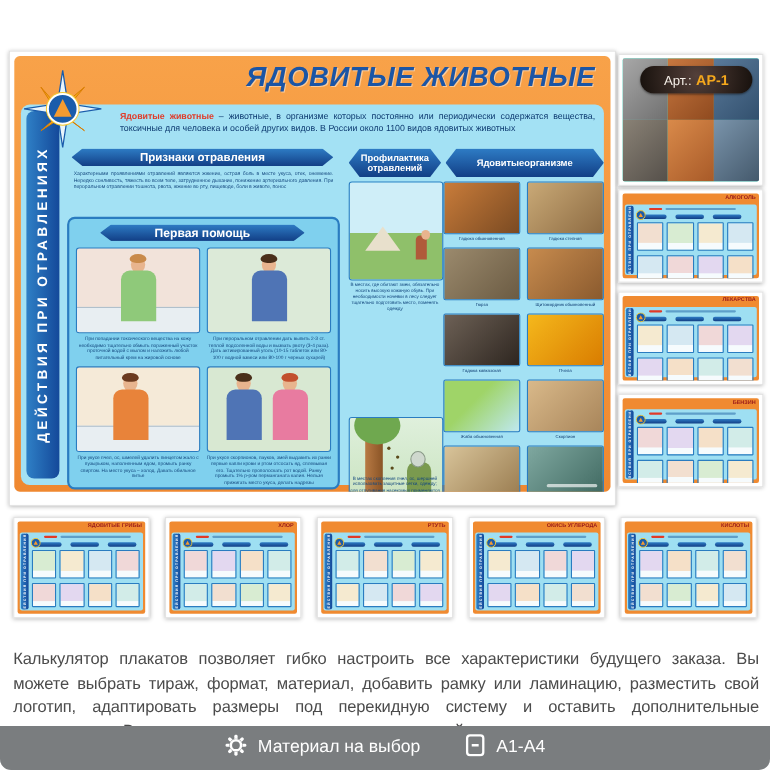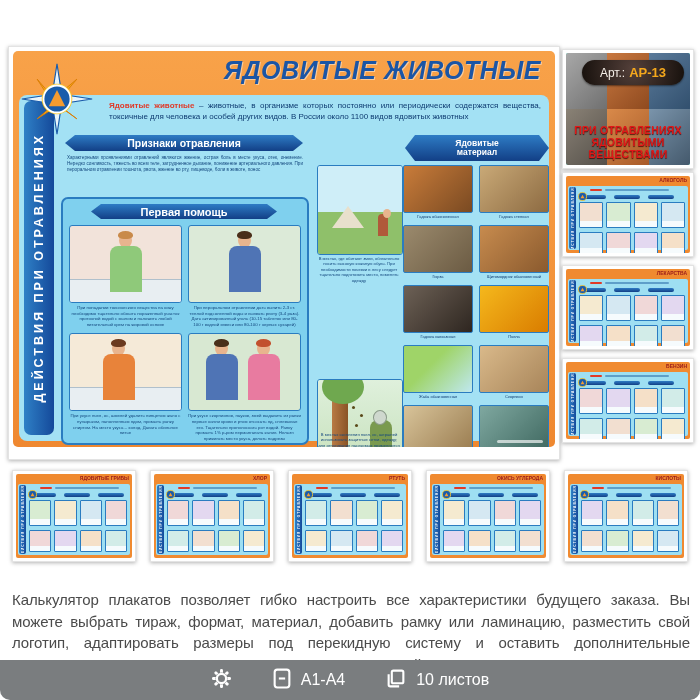--- a/index.html
+++ b/index.html
@@ -164,42 +164,46 @@
                 <div class="head" style="left: calc(68% - 7px);">
                   <div class="hair" style="background: rgb(194, 80, 46);"></div>
                 </div>
                 <div class="torso" style="left: calc(68% - 16px); background: rgb(232, 123, 160);"></div>
               </div>
               <div class="fa-cap">При укусе скорпионов, пауков, змей выдавить из ранки первые капли крови и ртом отсосать яд, сплевывая его. Тщательно прополоскать рот водой. Ранку промыть 1% р-ром перманганата калия. Нельзя прижигать место укуса, делать надрезы</div>
             </div>
           </div>
       </div>
 
+      <div class="banner abs" style="left:304px;top:84px;width:84px;height:26px;font-size:8.5px;line-height:9px;flex-direction:column;">
+        <span>Профилактика</span>
+        <span>отравлений</span>
+      </div>
       <div class="abs prev-pic" style="left:304px;top:114px;width:84px;height:88px;">
         <div style="position:absolute;inset:0;background:linear-gradient(#cfeef8 0 52%,#8fc06a 52% 100%);"></div>
         <div style="position:absolute;left:14px;bottom:26px;width:0;height:0;border-left:16px solid transparent;border-right:16px solid transparent;border-bottom:22px solid #e8e0cc;"></div>
         <div style="position:absolute;right:14px;bottom:18px;width:10px;height:22px;border-radius:4px 4px 0 0;background:#b05a3a;"></div>
         <div style="position:absolute;right:11px;bottom:36px;width:8px;height:9px;border-radius:50%;background:#e8b48e;"></div>
       </div>
       <div class="abs tiny-cap" style="left:304px;top:205px;width:84px;">В местах, где обитают змеи, обязательно носить высокую кожаную обувь. При необходимости ночевки в лесу следует тщательно подготовить место, поменять одежду</div>
       <div class="abs prev-pic" style="left:304px;top:238px;width:84px;height:140px;">
         <div style="position:absolute;inset:0;background:linear-gradient(#dff0dc,#b8d8a8);"></div>
         <div style="position:absolute;left:14px;top:0;bottom:0;width:16px;background:linear-gradient(90deg,#b87a44,#8a5426);"></div>
         <div style="position:absolute;left:4px;top:-10px;width:42px;height:34px;border-radius:50%;background:#6fa84f;"></div>
         <div style="position:absolute;right:10px;top:40px;width:22px;height:52px;border-radius:8px 8px 0 0;background:#7a9a4f;"></div>
         <div style="position:absolute;right:15px;top:30px;width:12px;height:13px;border-radius:50%;background:#cfd8ce;border:1px solid #8a9a88;"></div>
         <div style="position:absolute;left:34px;top:26px;width:3px;height:3px;border-radius:50%;background:#5a4a1a;"></div>
         <div style="position:absolute;left:42px;top:34px;width:3px;height:3px;border-radius:50%;background:#5a4a1a;"></div>
         <div style="position:absolute;left:37px;top:44px;width:3px;height:3px;border-radius:50%;background:#5a4a1a;"></div>
       </div>
       <div class="abs tiny-cap" style="left:304px;top:381px;width:84px;">В местах скопления пчел, ос, шершней использовать защитные сетки, одежду; для отпугивания насекомых применяются репелленты (ДЭТА на диметилфталате)</div>
 
-      <div class="banner abs" style="left:392px;top:84px;width:144px;height:26px;font-size:8.5px;line-height:9px;flex-direction:column;">
+      <div class="banner abs" style="left:392px;top:84px;width:144px;height:26px;font-size:8.5px;line-height:9px;">
         <span>Ядовитые</span>
-        <span>материал</span>
+        <span>организме</span>
       </div>
       <div class="abs ani-grid" id="ani-grid">
           <div class="ani-cell">
             <div class="ani-pic" style="background: linear-gradient(135deg, rgb(201, 124, 58), rgb(122, 74, 34));"></div>
             <div class="ani-cap">Гадюка обыкновенная</div>
           </div>
           <div class="ani-cell">
             <div class="ani-pic" style="background: linear-gradient(135deg, rgb(201, 169, 119), rgb(141, 107, 66));"></div>
             <div class="ani-cap">Гадюка степная</div>
           </div>
@@ -246,25 +250,21 @@
       <div class="tiles" id="cover-tiles">
           <div style="background: linear-gradient(135deg, rgb(168, 168, 168), rgb(112, 112, 112));"></div>
           <div style="background: linear-gradient(135deg, rgb(200, 120, 64), rgb(143, 74, 31));"></div>
           <div style="background: linear-gradient(135deg, rgb(90, 122, 154), rgb(50, 80, 110));"></div>
           <div style="background: linear-gradient(135deg, rgb(138, 130, 118), rgb(85, 80, 74));"></div>
           <div style="background: linear-gradient(135deg, rgb(217, 138, 74), rgb(168, 90, 40));"></div>
           <div style="background: linear-gradient(135deg, rgb(122, 148, 171), rgb(68, 89, 108));"></div>
         </div>
       <div class="badge">
         <span class="k">Арт.:</span>
-        <span class="v">АР-13</span>
-      </div>
-      <div class="cover-title">
-        <div>ПРИ ОТРАВЛЕНИЯХ</div>
-        <div>ЯДОВИТЫМИ ВЕЩЕСТВАМИ</div>
+        <span class="v">АР-1</span>
       </div>
     </div>
   </div>
 
   <div id="thumbs">
       <div class="card mini-card" style="left: 562px; top: 172px; width: 132px; height: 85px;">
         <div class="mini">
           <div class="mini-title">АЛКОГОЛЬ</div>
           <div class="mini-body">
             <div class="mini-band">
@@ -522,33 +522,25 @@
           <g fill="#fff">
             <rect x="8.6" y="1" width="2.8" height="18" rx="1.2"></rect>
             <rect x="8.6" y="1" width="2.8" height="18" rx="1.2" transform="rotate(45 10 10)"></rect>
             <rect x="8.6" y="1" width="2.8" height="18" rx="1.2" transform="rotate(90 10 10)"></rect>
             <rect x="8.6" y="1" width="2.8" height="18" rx="1.2" transform="rotate(135 10 10)"></rect>
           </g>
           <circle cx="10" cy="10" r="5.7" fill="#7a7d7f"></circle>
           <circle cx="10" cy="10" r="4.4" fill="none" stroke="#fff" stroke-width="2.1"></circle>
         </svg>
       </span>
+      <span>Материал на выбор</span>
     </div>
     <div class="f-item">
       <span>
         <svg width="20" height="21" viewBox="0 0 18 20">
           <rect x="2" y="1.5" width="14" height="17" rx="2.5" fill="none" stroke="#fff" stroke-width="2"></rect>
           <line x1="6" y1="10" x2="12" y2="10" stroke="#fff" stroke-width="2"></line>
         </svg>
       </span>
       <span>A1-A4</span>
     </div>
-    <div class="f-item">
-      <span>
-        <svg width="22" height="21" viewBox="0 0 20 20">
-          <path d="M3 6 V16 a1.5 1.5 0 0 0 1.5 1.5 H13" fill="none" stroke="#fff" stroke-width="2"></path>
-          <rect x="6" y="2.5" width="11" height="12" rx="1.5" fill="none" stroke="#fff" stroke-width="2"></rect>
-        </svg>
-      </span>
-      <span>10 листов</span>
-    </div>
   </div>
 </div>
 
 </body></html>

